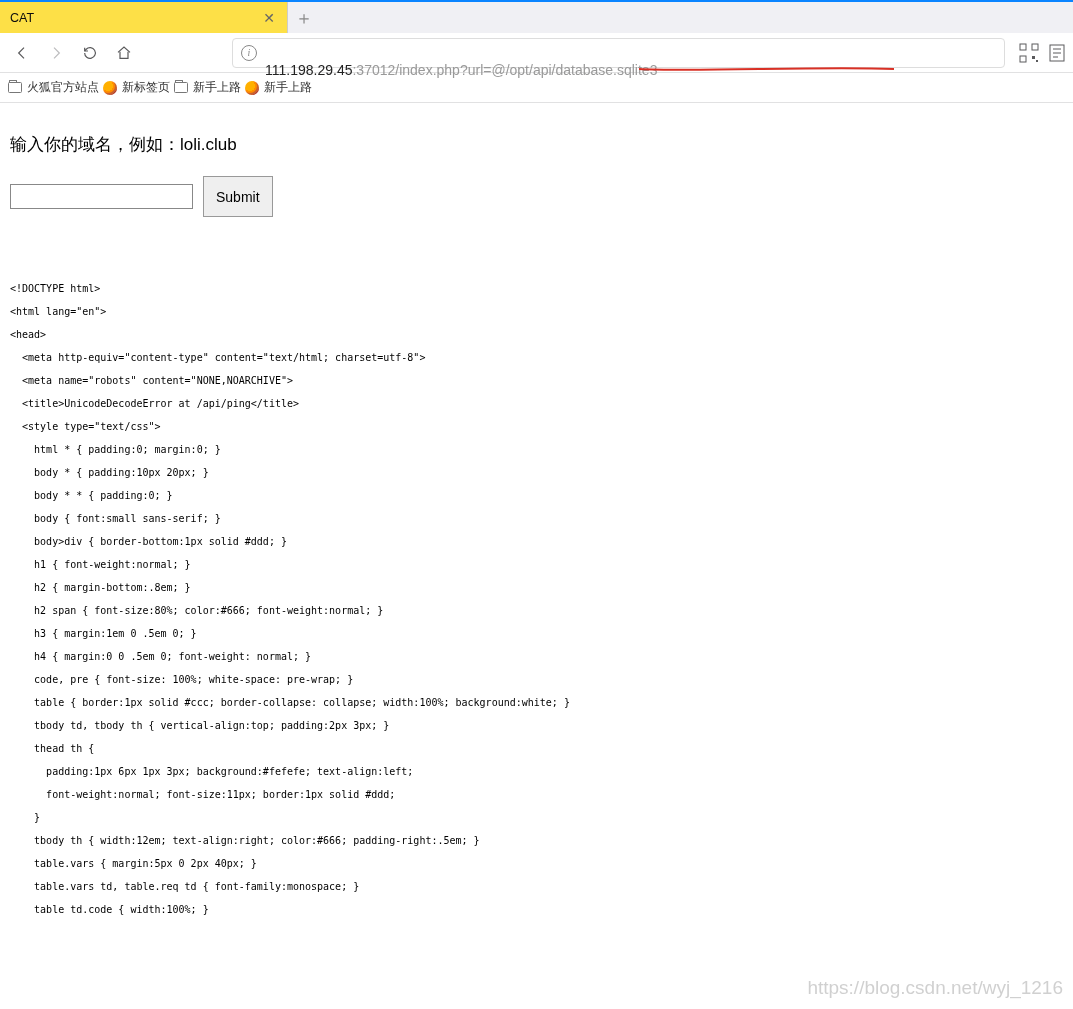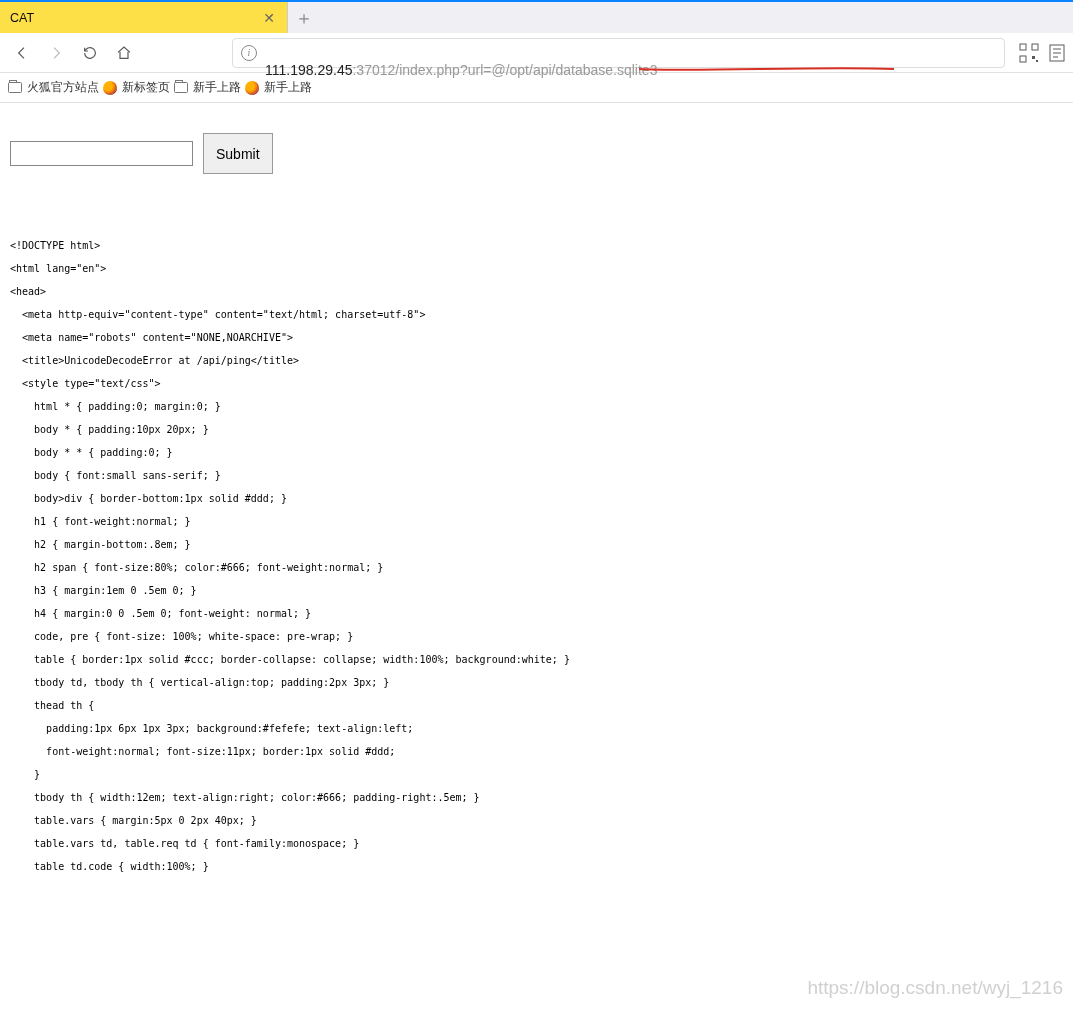--- a/index.html
+++ b/index.html
@@ -247,20 +247,21 @@
     <span class="folder"></span>
     <span>新手上路</span>
   </div>
   <div class="bm-item">
     <span class="globe"></span>
     <span>新手上路</span>
   </div>
 </div>
 
 <div class="page">
+  <p class="intro">输入你的域名，例如：loli.club</p>
   <div class="form-row">
     <input class="inp" style="">
     <button class="subbtn">Submit</button>
   </div>
   <pre class="src" id="src">&lt;!DOCTYPE html&gt;
 &lt;html lang="en"&gt;
 &lt;head&gt;
   &lt;meta http-equiv="content-type" content="text/html; charset=utf-8"&gt;
   &lt;meta name="robots" content="NONE,NOARCHIVE"&gt;
   &lt;title&gt;UnicodeDecodeError at /api/ping&lt;/title&gt;

